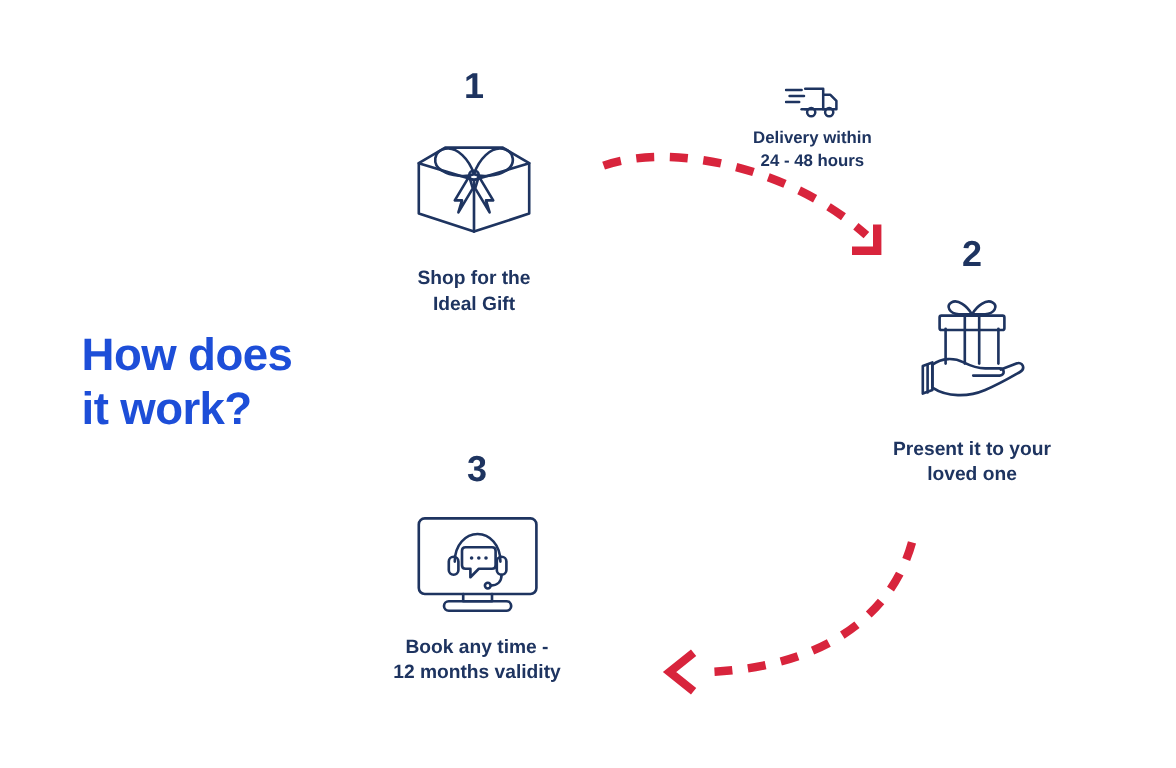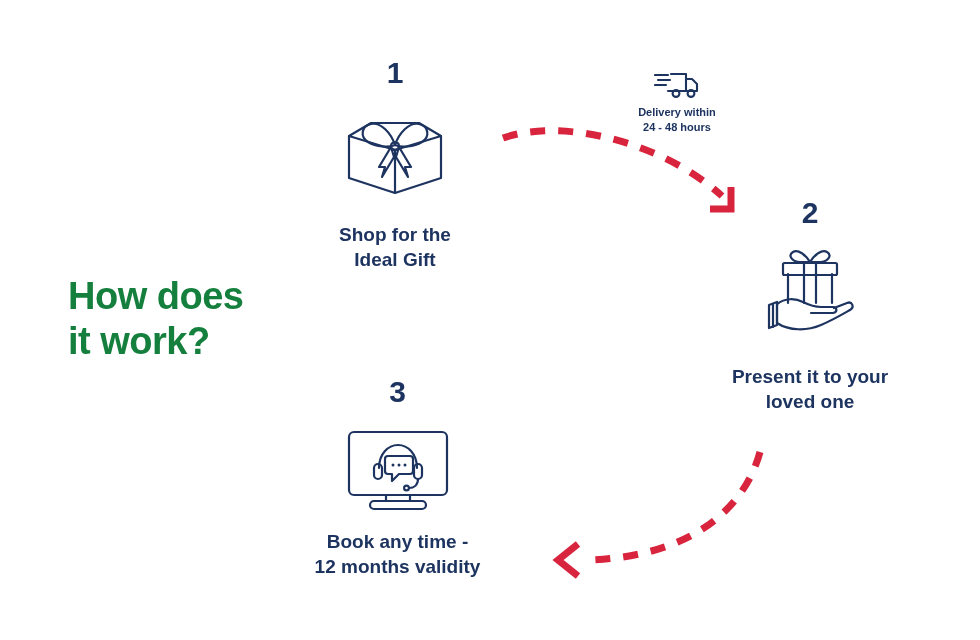--- a/index.html
+++ b/index.html
@@ -23,42 +23,42 @@
   }
   .heading {
     position: absolute;
     left: 68px;
     top: 274px;
     width: 300px;
     font-size: 38px;
     font-weight: bold;
     line-height: 1.18;
     letter-spacing: -0.5px;
-    color: #15803d;
+    color: #1d4ed8;
     white-space: pre-line;
   }
   .step {
     position: absolute;
     text-align: center;
   }
   .step-number {
     font-size: 30px;
     font-weight: bold;
     color: #1e3460;
     line-height: 1;
     margin-bottom: 8px;
   }
   .step-icon {
     display: flex;
     align-items: center;
     justify-content: center;
     height: 110px;
   }
   .step-caption {
-    font-size: 19px;
+    font-size: 16px;
     font-weight: 600;
     line-height: 1.32;
     color: #1e3460;
     white-space: pre-line;
   }
   
   #step-1 { left: 275px; top: 58px; width: 240px; }
   #step-1 .step-caption { margin-top: 16px; }
   
   #step-2 { left: 690px; top: 198px; width: 240px; }
@@ -75,21 +75,21 @@
     text-align: center;
   }
   .delivery-note .truck {
     height: 34px;
     display: flex;
     align-items: center;
     justify-content: center;
   }
   .delivery-note .note-text {
     margin-top: 3px;
-    font-size: 11px;
+    font-size: 14px;
     font-weight: bold;
     line-height: 1.35;
     color: #1e3460;
     white-space: pre-line;
   }
   .arrow-layer {
     position: absolute;
     left: 0; top: 0;
     width: 980px;
     height: 640px;

